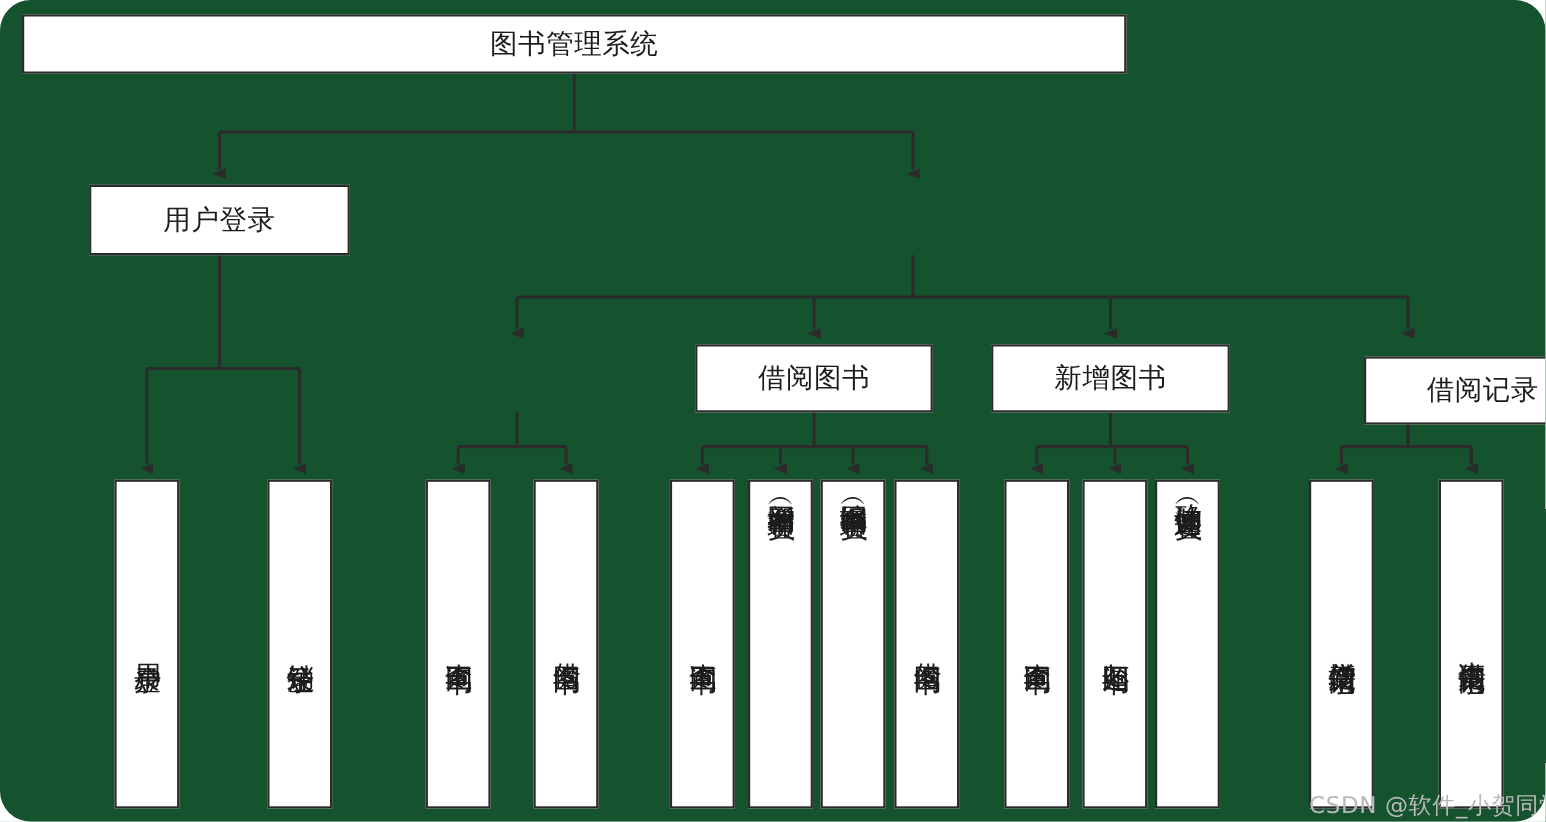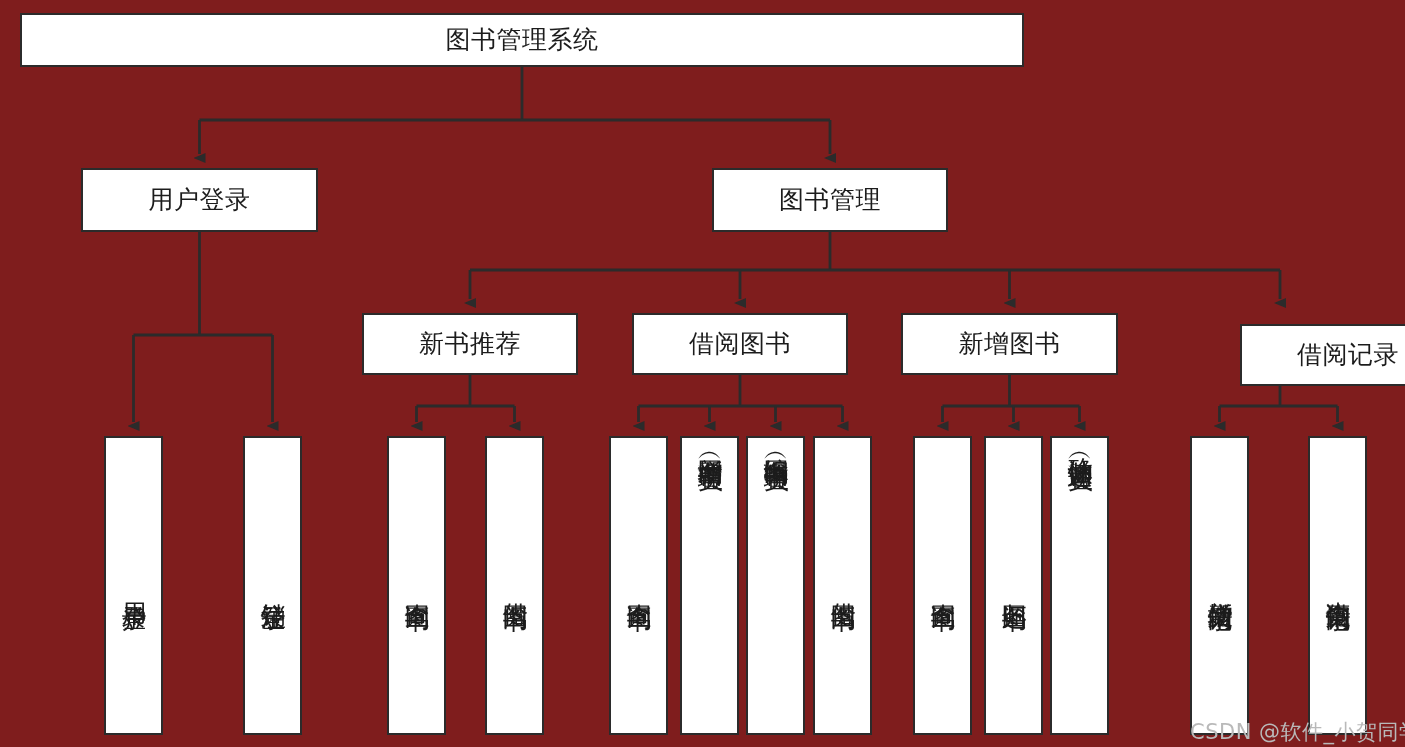--- a/index.html
+++ b/index.html
@@ -7,22 +7,23 @@
     padding: 0;
     background: #ffffff;
   }
   body {
     font-family: "DejaVu Sans", "Liberation Sans", sans-serif;
   }
   #canvas {
     position: relative;
     width: 1405px;
     height: 747px;
-    background: #7f1d1d;
+    background: #14532d;
     overflow: hidden;
+    border-radius: 28px;
   }
   #edges {
     position: absolute;
     left: 0;
     top: 0;
     width: 1405px;
     height: 747px;
     pointer-events: none;
   }
   .node {
@@ -123,27 +124,21 @@
     </g>
   </svg>
 
   <div class="node node-h" style="left:20px; top:13px; width:1004px; height:54px;">
     <span>图书管理系统</span>
   </div>
 
   <div class="node node-h" style="left:81px; top:168px; width:237px; height:64px;">
     <span>用户登录</span>
   </div>
-  <div class="node node-h" style="left:712px; top:168px; width:236px; height:64px;">
-    <span>图书管理</span>
-  </div>
 
-  <div class="node node-h" style="left:362px; top:313px; width:216px; height:62px;">
-    <span>新书推荐</span>
-  </div>
   <div class="node node-h" style="left:632px; top:313px; width:216px; height:62px;">
     <span>借阅图书</span>
   </div>
   <div class="node node-h" style="left:901px; top:313px; width:217px; height:62px;">
     <span>新增图书</span>
   </div>
   <div class="node node-h" style="left:1240px; top:313px; width:216px; height:62px;margin-top:11px;">
     <span>借阅记录</span>
   </div>
 

